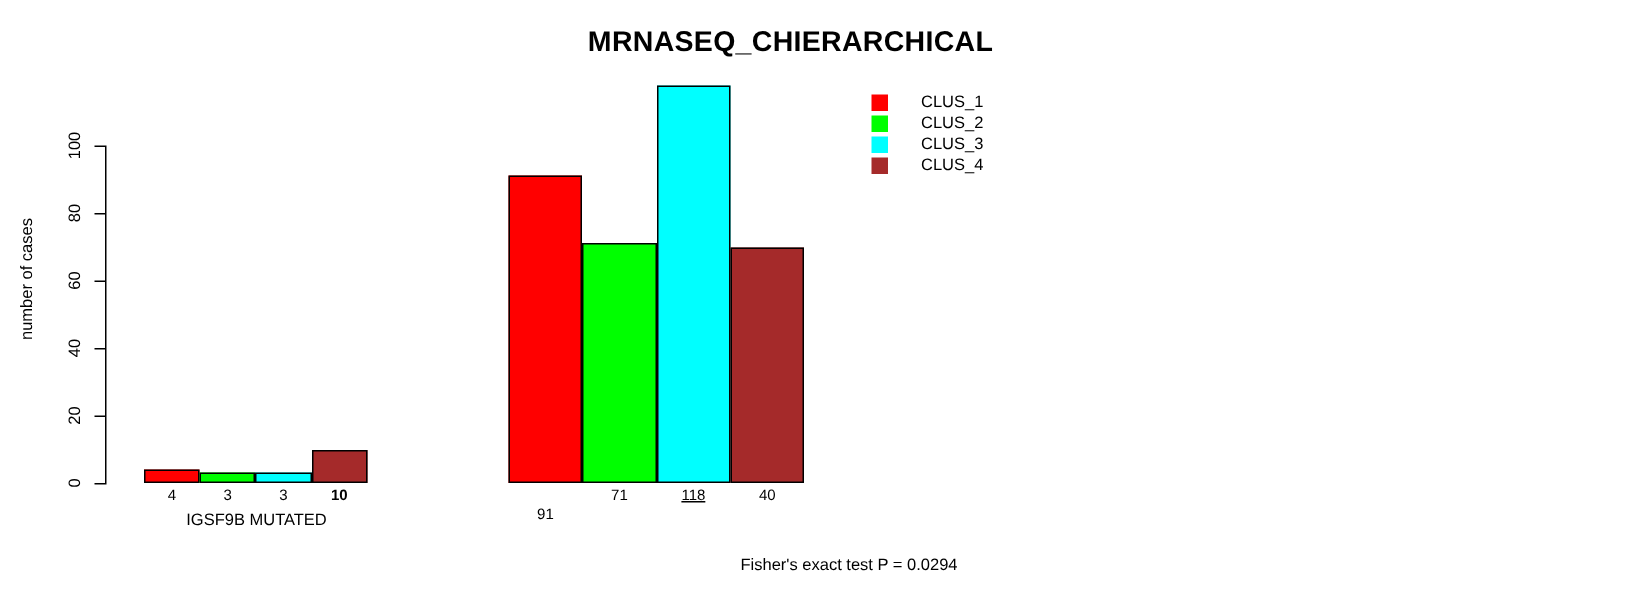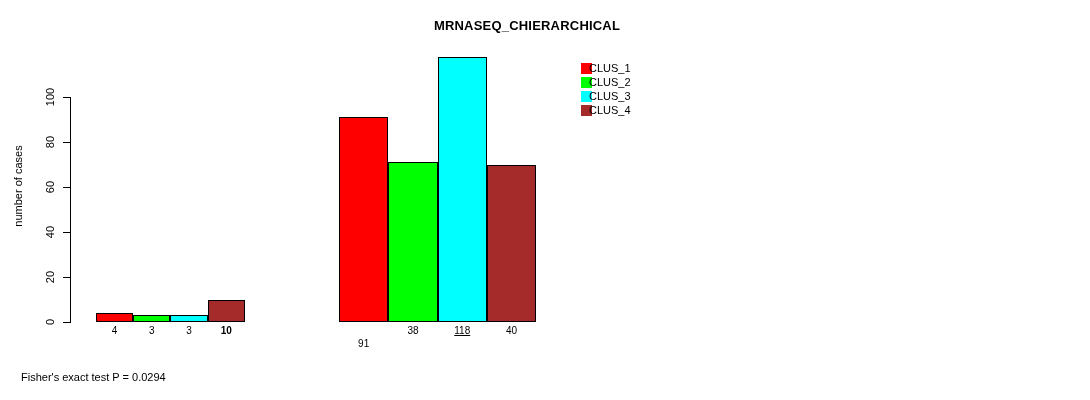--- a/index.html
+++ b/index.html
@@ -21,21 +21,21 @@
     width: 1090px;
     height: 400px;
   }
   
   .chart-title {
     position: absolute;
     left: 0;
     top: 18px;
     width: 1090px;
     text-align: center;
-    font-size: 13px;
+    font-size: 19px;
     font-weight: bold;
     letter-spacing: 0.2px;
     white-space: nowrap;
   }
   
   .chart-title span { display: inline-block; transform: translateX(-18px); }
 
   
   .y-axis-line {
     position: absolute;
@@ -114,32 +114,33 @@
   .legend-swatch {
     position: absolute;
     left: 0;
     top: 2px;
     width: 11px;
     height: 11px;
     box-sizing: border-box;
   }
   .legend-label {
     position: absolute;
-    left: 8px;
+    left: 33px;
     top: 0;
     font-size: 11px;
     line-height: 14px;
   }
 
   
   .footer-note {
     position: absolute;
     left: 0;
     top: 371px;
     width: 1090px;
+    text-align: center;
     font-size: 11px;
     white-space: nowrap;
   }
   .footer-note span { display: inline-block; transform: translateX(21px); }
 </style>
 </head>
 <body>
 
 <div class="plot-root">
 
@@ -181,27 +182,28 @@
       <div class="bar-value" style="left: 96px; width: 37.2px; top: 325px;">4</div>
       <div class="bar" style="left: 133.2px; width: 37.2px; top: 315.25px; height: 6.75px; background: rgb(0, 255, 0);"></div>
       <div class="bar-value" style="left: 133.2px; width: 37.2px; top: 325px;">3</div>
       <div class="bar" style="left: 170.4px; width: 37.2px; top: 315.25px; height: 6.75px; background: rgb(0, 255, 255);"></div>
       <div class="bar-value" style="left: 170.4px; width: 37.2px; top: 325px;">3</div>
       <div class="bar" style="left: 207.6px; width: 37.2px; top: 299.5px; height: 22.5px; background: rgb(165, 42, 42);"></div>
       <div class="bar-value" style="left: 207.6px; width: 37.2px; top: 325px; font-weight: bold;">10</div>
       <div class="bar" style="left: 339px; width: 49.3px; top: 117.25px; height: 204.75px; background: rgb(255, 0, 0);"></div>
       <div class="bar-value" style="left: 339px; width: 49.3px; top: 338px;">91</div>
       <div class="bar" style="left: 388.3px; width: 49.3px; top: 162.25px; height: 159.75px; background: rgb(0, 255, 0);"></div>
-      <div class="bar-value" style="left: 388.3px; width: 49.3px; top: 325px;">38</div>
+      <div class="bar-value" style="left: 388.3px; width: 49.3px; top: 325px;">71</div>
       <div class="bar" style="left: 437.6px; width: 49.3px; top: 56.5px; height: 265.5px; background: rgb(0, 255, 255);"></div>
       <div class="bar-value" style="left: 437.6px; width: 49.3px; top: 325px; text-decoration: underline;">118</div>
       <div class="bar" style="left: 486.9px; width: 49.3px; top: 164.5px; height: 157.5px; background: rgb(165, 42, 42);"></div>
       <div class="bar-value" style="left: 486.9px; width: 49.3px; top: 325px;">40</div>
     </div>
 
+  <div class="group-label" style="left:96px;top:341px;width:150px;">IGSF9B MUTATED</div>
 
   <div class="legend" id="legend">
       <div class="legend-row">
         <div class="legend-swatch" style="background: rgb(255, 0, 0);"></div>
         <div class="legend-label">CLUS_1</div>
       </div>
       <div class="legend-row">
         <div class="legend-swatch" style="background: rgb(0, 255, 0);"></div>
         <div class="legend-label">CLUS_2</div>
       </div>

